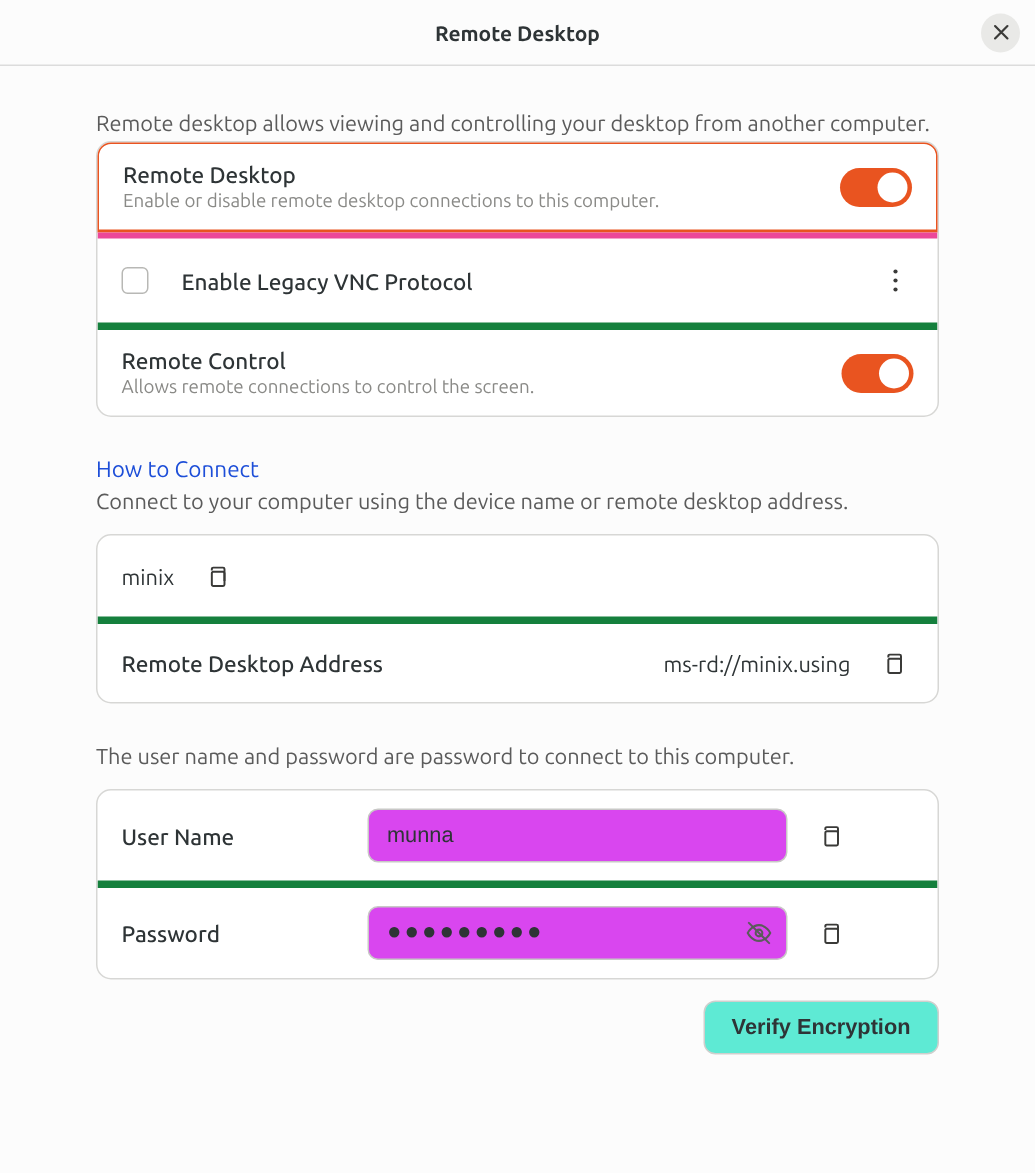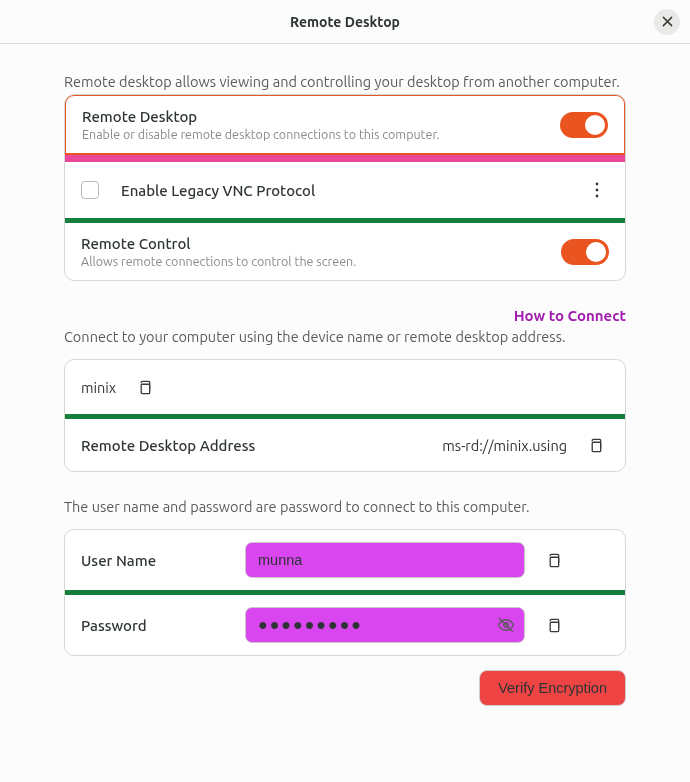--- a/index.html
+++ b/index.html
@@ -152,24 +152,23 @@
       justify-content: center;
       cursor: pointer;
       border-radius: 6px;
       color: #3a3a38;
     }
     .section-header {
       margin-top: 26px;
       margin-bottom: 2px;
     }
     .section-title {
-      font-weight: 700;
+      font-weight: 400;
       font-size: 15px;
-      color: #a21caf;
-      text-align: right;
+      color: #1d4ed8;
     }
     .section-sub {
       color: #5b5b5b;
       font-size: 14.5px;
       margin-top: 4px;
       margin-bottom: 14px;
     }
     .input-field {
       flex: 1;
       max-width: 280px;
@@ -207,24 +206,25 @@
     }
     .footer-row {
       display: flex;
       justify-content: flex-end;
       margin-top: 14px;
     }
     .verify-btn {
       padding: 9px 18px;
       font-size: 14.5px;
       border: 1px solid #cfcfcd;
-      background: #ef4444;
+      background: #5eead4;
       border-radius: 8px;
       cursor: pointer;
       color: #2e3436;
+      font-weight: bold;
     }
     .pw-dots {
       letter-spacing: 2px;
       font-size: 16px;
     }
   </style>
 </head>
 <body>
 
 <div class="headerbar">
@@ -242,21 +242,21 @@
 
   <div class="group">
     <div class="row highlight">
       <div class="row-text">
         <div class="row-title">Remote Desktop</div>
         <div class="row-subtitle">Enable or disable remote desktop connections to this computer.</div>
       </div>
       <div class="switch"></div>
     </div>
 
-    <div class="row" style="border-top:7px solid #ec4899;">
+    <div class="row" style="border-top:4px solid #ec4899;">
       <div class="checkbox"></div>
       <div class="row-text">
         <div class="row-title">Enable Legacy VNC Protocol</div>
       </div>
       <button class="kebab-btn">
         <svg width="4" height="16" viewBox="0 0 4 16">
           <circle cx="2" cy="2" r="1.4" fill="#3a3a38"></circle>
           <circle cx="2" cy="8" r="1.4" fill="#3a3a38"></circle>
           <circle cx="2" cy="14" r="1.4" fill="#3a3a38"></circle>
         </svg>

